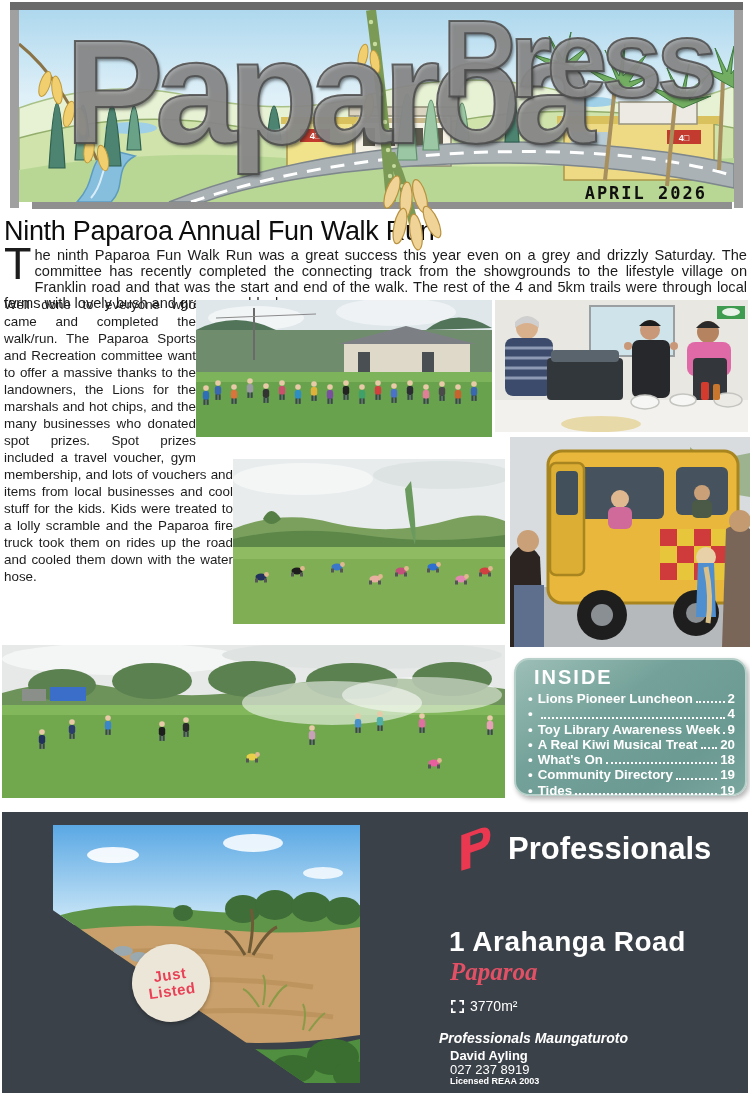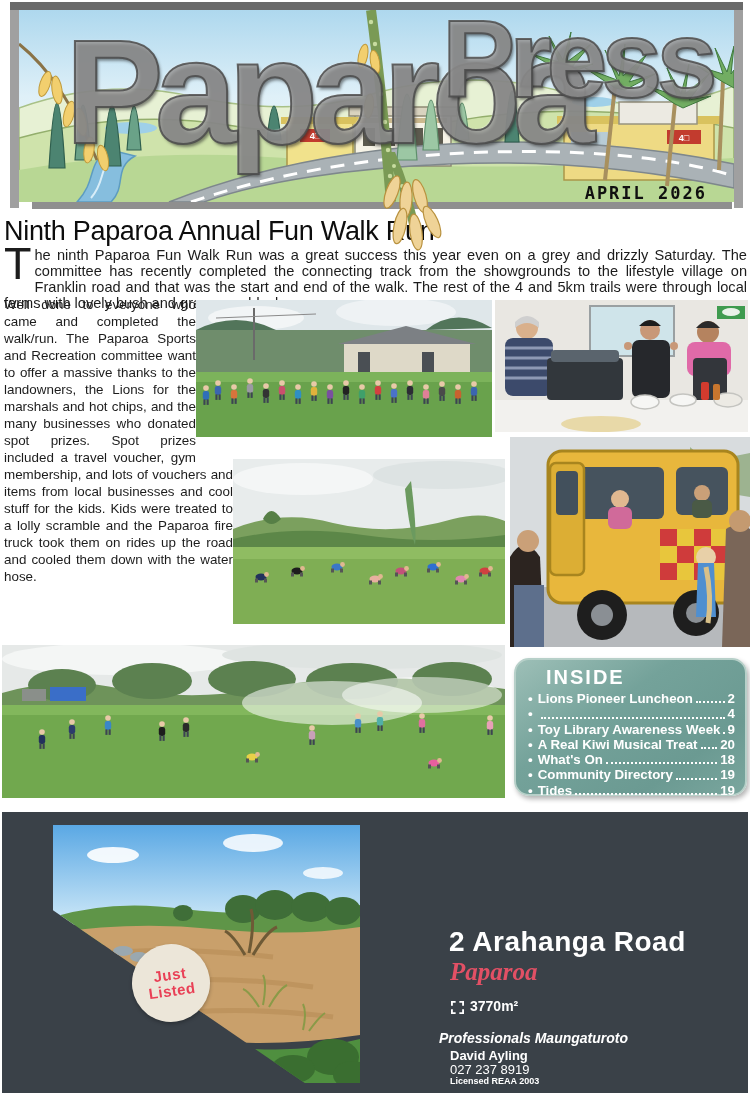--- a/index.html
+++ b/index.html
@@ -60,21 +60,21 @@
   .ph-field  { left:233px; top:459px; width:272px; height:165px; }
   .ph-truck  { left:510px; top:437px; width:240px; height:210px; }
   .ph-sprink { left:2px;   top:645px; width:503px; height:153px; }
   
   .inside-box {
     position:absolute; left:514px; top:658px; width:233px; height:138px;
     background:linear-gradient(145deg,#9dbfb7 0%, #74a29a 38%, #6b9a92 75%, #7aa69e 100%);
     border:2px solid #b7d0c9; border-radius:15px;
     box-shadow:2px 3px 5px rgba(0,0,0,.3); padding:6px 10px 4px 12px; color:#fff; z-index:2;
   }
-  .inside-box h2 { font-size:20px; letter-spacing:2px; margin:0 0 2px 18px; }
+  .inside-box h2 { font-size:20px; letter-spacing:2px; margin:0 0 2px 6px; }
   .inside-box ul { list-style:none; }
   .inside-box li { display:flex; align-items:flex-end; font-size:13.3px; font-weight:bold; line-height:15.3px; }
   .toc-bullet { margin-right:5px; }
   .toc-dots { flex:1; min-width:0; border-bottom:2px dotted #fff; margin:0 3px 3px 3px; }
   .toc-page { white-space:nowrap; }
   
   .ad-panel { position:absolute; left:2px; top:812px; width:746px; height:281px; background:#3a4148; }
   .ad-photo {
     position:absolute; left:51px; top:13px; width:307px; height:258px;
     clip-path:polygon(0 0, 100% 0, 100% 100%, 82% 100%, 0 33%);
@@ -84,22 +84,22 @@
     background:#ece6d9; display:flex; flex-direction:column; align-items:center; justify-content:center;
     transform:rotate(-8deg); box-shadow:0 2px 4px rgba(0,0,0,.25); z-index:2;
   }
   .badge span { color:#e94056; font-weight:bold; font-size:15px; line-height:16px; letter-spacing:.5px; }
   .brand-row { position:absolute; left:452px; top:12px; display:flex; align-items:center; }
   .brand-row svg { margin-right:14px; }
   .brand-name { color:#fff; font-size:31px; font-weight:bold; letter-spacing:0; }
   .ad-address { position:absolute; left:447px; top:114px; color:#fff; font-size:28px; font-weight:bold; letter-spacing:.5px; }
   .ad-suburb  { position:absolute; left:448px; top:146px; color:#e25065; font-size:25px; font-weight:bold;
                 font-style:italic; font-family:"Liberation Serif", serif; }
-  .ad-area    { position:absolute; left:449px; top:186px; display:flex; align-items:flex-end; color:#fff;
-                font-size:14px; font-weight:bold; }
+  .ad-area    { position:absolute; left:449px; top:186px; display:flex; align-items:center; color:#fff;
+                font-size:14px; font-weight:normal; }
   .ad-area svg { margin-right:6px; }
   .ad-office  { position:absolute; left:437px; top:218px; color:#fff; font-size:14px; font-weight:bold;font-style:italic; }
   .ad-agent   { position:absolute; left:448px; top:236px; color:#fff; font-size:13px; font-weight:bold; }
   .ad-phone   { position:absolute; left:448px; top:250px; color:#fff; font-size:13px; }
   .ad-license { position:absolute; left:448px; top:264px; color:#fff; font-size:9px; font-weight:bold; }
 </style>
 </head>
 <body>
 
 <svg width="0" height="0" style="position:absolute" aria-hidden="true">
@@ -534,22 +534,28 @@
         <ellipse cx="86" cy="132" rx="9" ry="5"></ellipse>
         <ellipse cx="58" cy="134" rx="8" ry="4"></ellipse>
       </g>
   </svg>
 
   <div class="badge">
     <span>Just</span>
     <span>Listed</span>
   </div>
 
-
-  <div class="ad-address">2 Arahanga Road</div>
+  <div class="brand-row">
+    <svg width="40" height="50" viewBox="0 0 44 54">
+      <path fill="#ea3850" fill-rule="evenodd" d="M8 12 L30 4 Q40 1 40 12 Q40 23 30 27 L18 31 L18 48 L8 51 Z M18 13 L28 9.5 Q32 8 32 13 Q32 18 28 19.5 L18 23 Z"></path>
+    </svg>
+    <span class="brand-name">Professionals</span>
+  </div>
+
+  <div class="ad-address">1 Arahanga Road</div>
   <div class="ad-suburb">Paparoa</div>
 
   <div class="ad-area">
     <svg width="13" height="13" viewBox="0 0 14 14">
       <g stroke="#fff" stroke-width="2" fill="none">
         <path d="M1 5 L1 1 L5 1 M9 1 L13 1 L13 5 M13 9 L13 13 L9 13 M5 13 L1 13 L1 9"></path>
       </g>
     </svg>
     <span>3770m²</span>
   </div>

